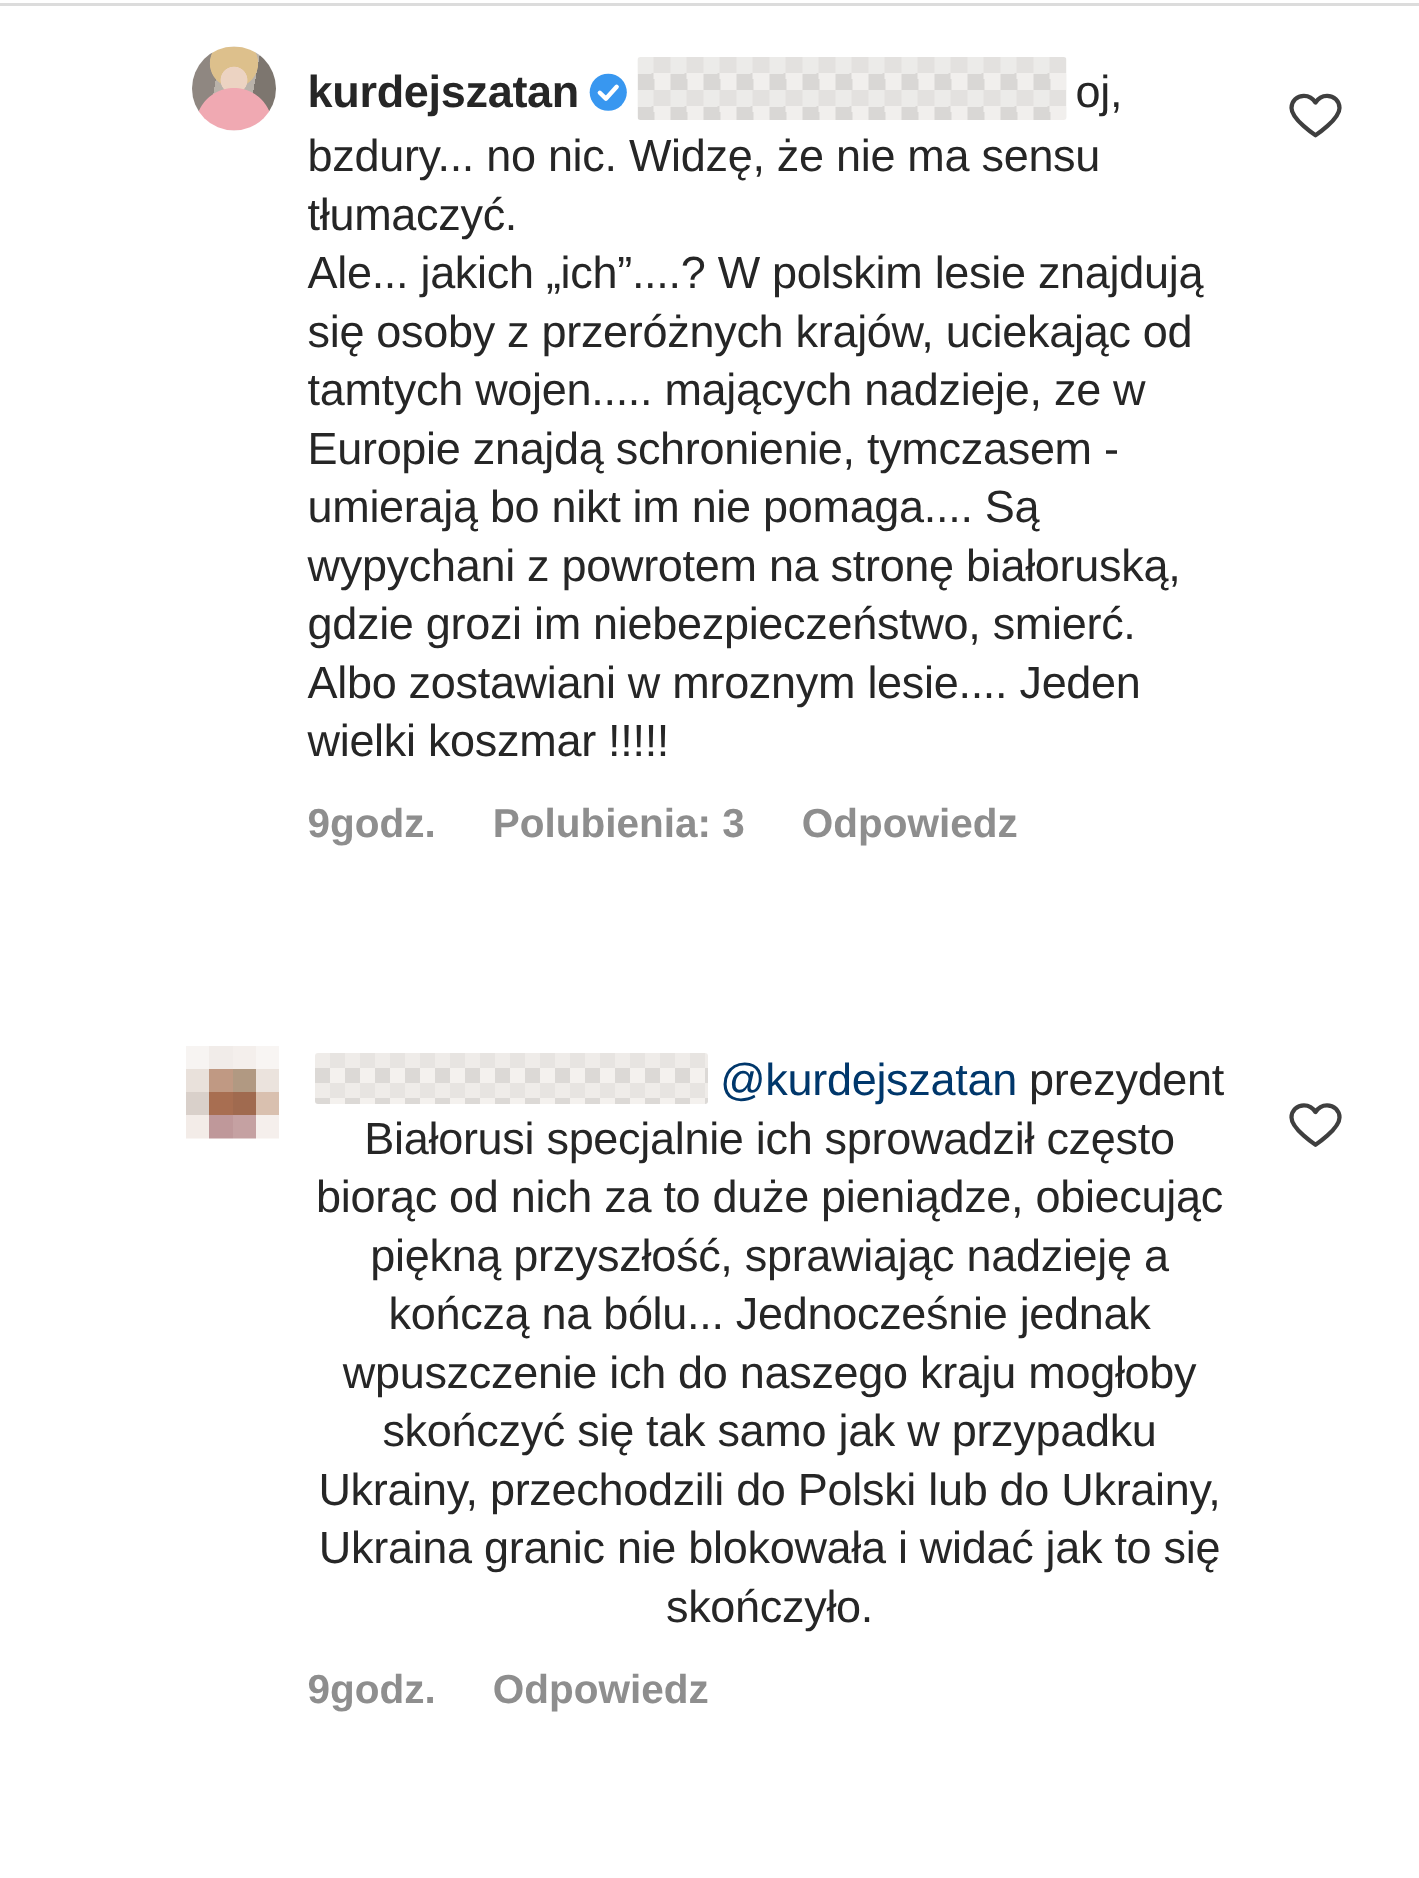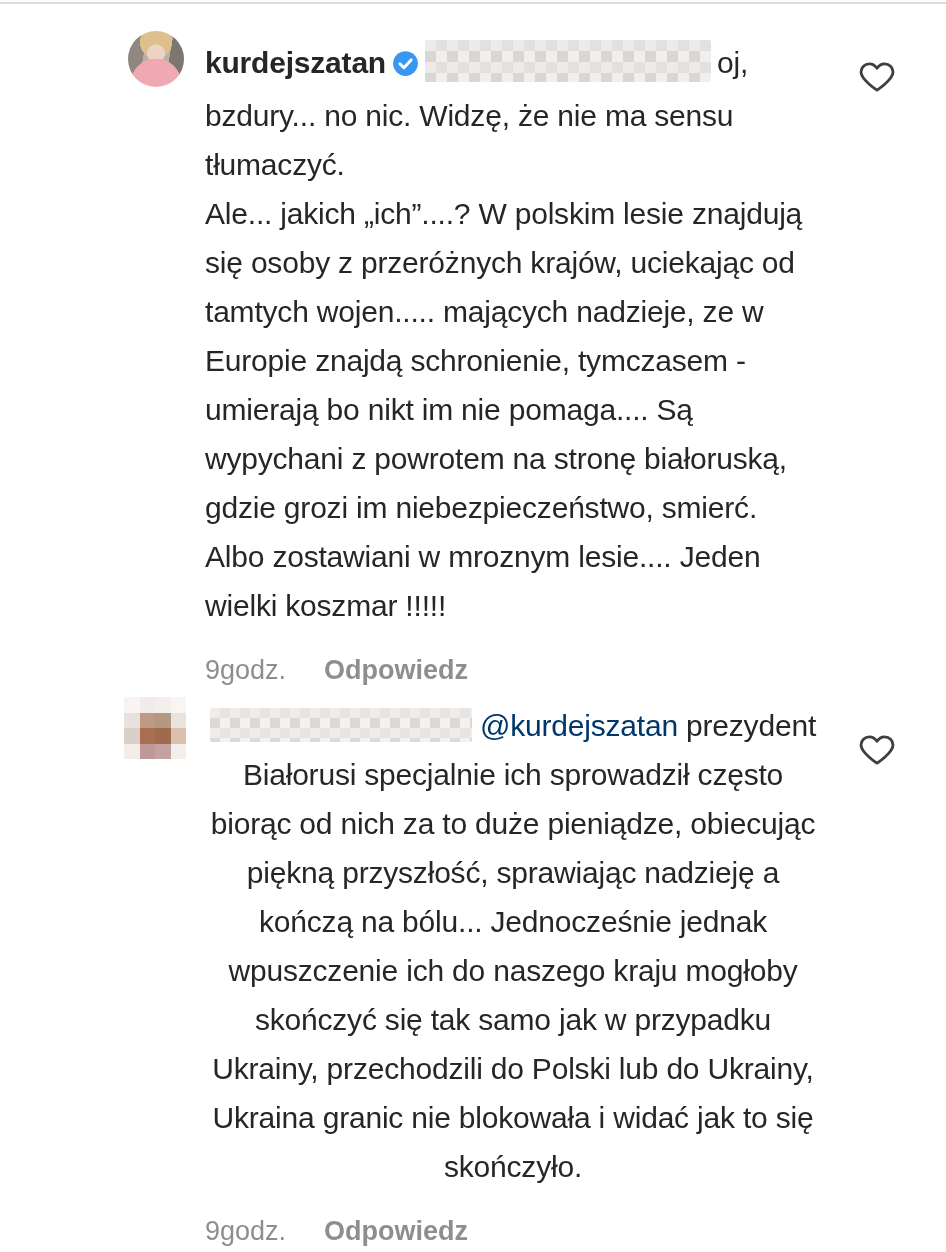--- a/index.html
+++ b/index.html
@@ -36,21 +36,21 @@
     position: absolute;
     left: 124px; top: 697px;
     width: 62px; height: 62px;
     display: block;
   }
   .content {
     position: absolute;
     left: 205px;
     width: 616px;
     font-size: 30px;
-    line-height: 49px;
+    line-height: 39px;
     letter-spacing: -0.2px;
   }
   .content-1 { top: 38px; }
   .content-2 { top: 701px; text-align: center; }
   .username {
     font-weight: bold;
     color: #262626;
     text-decoration: none;
   }
   .badge {
@@ -83,21 +83,21 @@
   }
   .meta-row {
     display: flex;
     align-items: baseline;
     gap: 38px;
     margin-top: 16px;
     font-size: 27px;
     letter-spacing: 0;
     color: #8e8e8e;
   }
-  .meta-time { font-weight: 400; }
+  .meta-time { font-weight: 700; }
   .meta-strong { font-weight: 600; }
   .heart-btn {
     position: absolute;
     right: 47px;
     width: 44px; height: 44px;
     background: none; border: none;
     cursor: pointer;
     padding: 0;
   }
   .heart-1 { top: 56px; }
@@ -112,20 +112,21 @@
   <div class="avatar1"></div>
 
   <div class="content content-1">
     <span class="username">kurdejszatan</span><span class="badge"><svg width="27" height="27" viewBox="0 0 24 24">
           <circle cx="12" cy="12" r="11" fill="#3897f0"></circle>
           <path d="M7 12.3 L10.6 15.8 L17 8.8" fill="none" stroke="#ffffff" stroke-width="2.6" stroke-linecap="round" stroke-linejoin="round"></path>
         </svg></span><span class="blur-strip"></span><span class="body-text">oj, bzdury... no nic. Widzę, że nie ma sensu tłumaczyć.
 Ale... jakich „ich”....? W polskim lesie znajdują się osoby z przeróżnych krajów, uciekając od tamtych wojen..... mających nadzieje, ze w Europie znajdą schronienie, tymczasem - umierają bo nikt im nie pomaga.... Są wypychani z powrotem na stronę białoruską, gdzie grozi im niebezpieczeństwo, smierć. Albo zostawiani w mroznym lesie.... Jeden wielki koszmar !!!!!</span>
     <div class="meta-row">
       <span class="meta-time">9godz.</span>
+      <span class="meta-strong">Polubienia: 3</span>
       <span class="meta-strong">Odpowiedz</span>
     </div>
   </div>
 
   <button class="heart-btn heart-1">
     <svg width="42" height="40" viewBox="0 0 24 24">
         <path d="M16.6 4.1c-1.9 0-3.6 1.1-4.6 2.7-1-1.6-2.7-2.7-4.6-2.7C4.6 4.1 2.4 6.3 2.4 9c0 4.6 9.6 10.9 9.6 10.9S21.6 13.6 21.6 9c0-2.7-2.2-4.9-5-4.9z" fill="none" stroke="#3f3f3f" stroke-width="1.7" stroke-linejoin="round"></path>
       </svg>
   </button>
 

